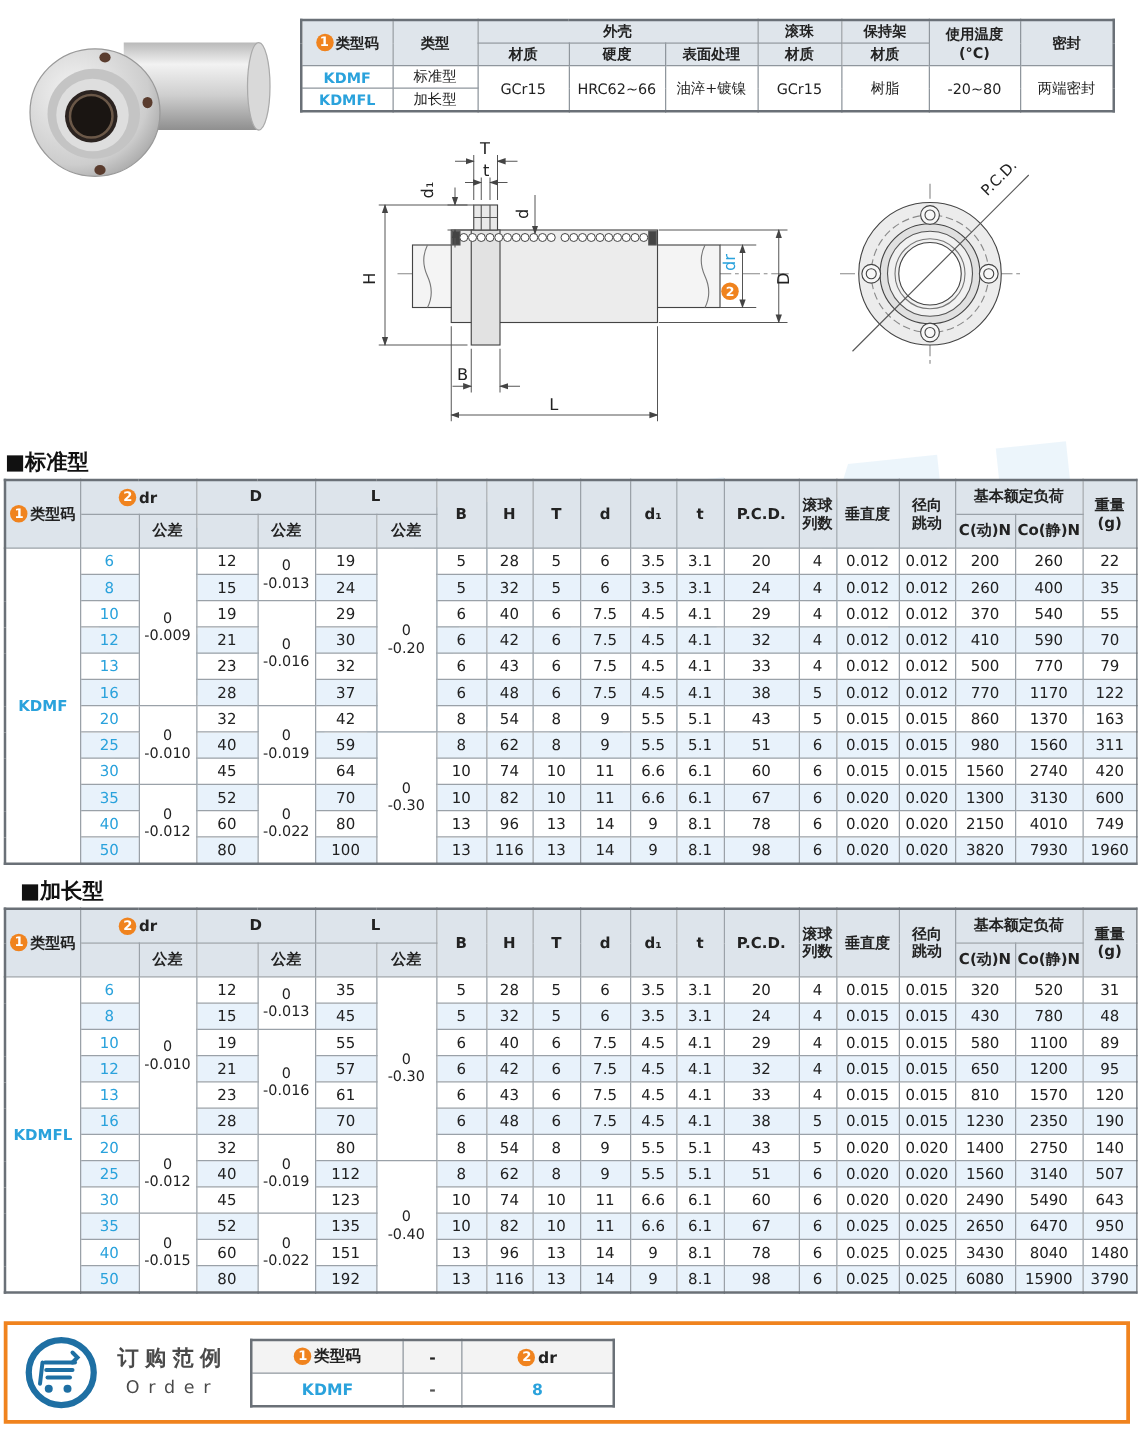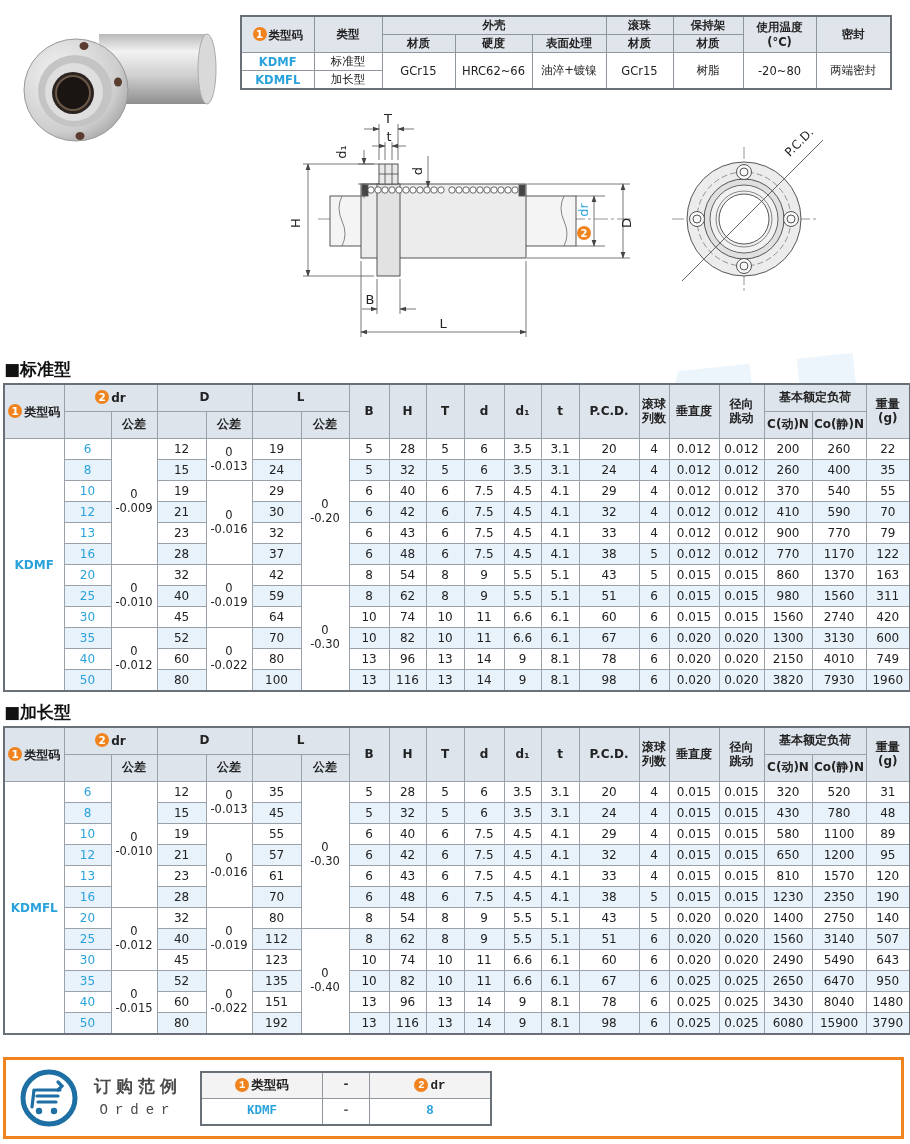--- a/index.html
+++ b/index.html
@@ -26,21 +26,21 @@
   .dim td.alt{background:#e8f2fb;}
   .dim td.code{color:#2aa2dc;font-weight:bold;background:#fff;}
   .dim td.blue{color:#2aa2dc;}
   .dim td.tol{font-size:11.5px;line-height:1.2;background:#fff;}
   .sec-title{position:absolute;left:4px;font-size:17px;font-weight:bold;color:#111;text-align:right;}
   .badge{display:inline-block;min-width:14px;height:14px;border-radius:50%;background:#f0831e;
        color:#fff;font-size:10.5px;line-height:14px;text-align:center;font-weight:bold;
        margin-right:2px;vertical-align:1px;}
   
   .order-box{left:3px;top:1057px;width:901px;height:82px;border:3px solid #f0831e;
-       box-sizing:border-box;display:flex;align-items:center;font-family:Liberation Mono, monospace;}
+       box-sizing:border-box;display:flex;align-items:center;}
   .order-title{margin-left:14px;line-height:1.5;}
   .order-cn{font-size:17px;letter-spacing:5px;color:#4a4a4a;font-weight:bold;}
   .order-en{font-size:14px;letter-spacing:7px;color:#4a4a4a;text-align:center;}
   .order-table{margin-left:18px;border:2px solid #6a7077;}
   .order-table th,.order-table td{border:1px solid #8f969d;text-align:center;
        font-size:12.5px;height:25px;padding:0 6px;}
   .order-table th{background:#f3f3f3;font-weight:bold;}
   .order-table td{color:#2aa2dc;font-weight:bold;}
   .order-table td.dash{color:#555;}
 </style>
@@ -414,21 +414,21 @@
         <td class="num">6</td>
         <td class="num">43</td>
         <td class="num">6</td>
         <td class="num">7.5</td>
         <td class="num">4.5</td>
         <td class="num">4.1</td>
         <td class="num">33</td>
         <td class="num">4</td>
         <td class="num">0.012</td>
         <td class="num">0.012</td>
-        <td class="num">900</td>
+        <td class="num">500</td>
         <td class="num">770</td>
         <td class="num">79</td>
       </tr>
       <tr>
         <td class="blue alt">16</td>
         <td class="num alt">28</td>
         <td class="num alt">37</td>
         <td class="num alt">6</td>
         <td class="num alt">48</td>
         <td class="num alt">6</td>
@@ -567,21 +567,21 @@
         <td class="num alt">6</td>
         <td class="num alt">0.020</td>
         <td class="num alt">0.020</td>
         <td class="num alt">3820</td>
         <td class="num alt">7930</td>
         <td class="num alt">1960</td>
       </tr>
     </tbody>
 </table>
 
-<div class="sec-title" style="top:701px;">■加长型</div>
+<div class="sec-title" style="top:701px;margin-left:12px;">■加长型</div>
 <table class="dim abs" style="top:726px;">
   <colgroup>
       <col style="width:60px">
       <col style="width:47px">
       <col style="width:46px">
       <col style="width:49px">
       <col style="width:46px">
       <col style="width:49px">
       <col style="width:48px">
       <col style="width:40px">

